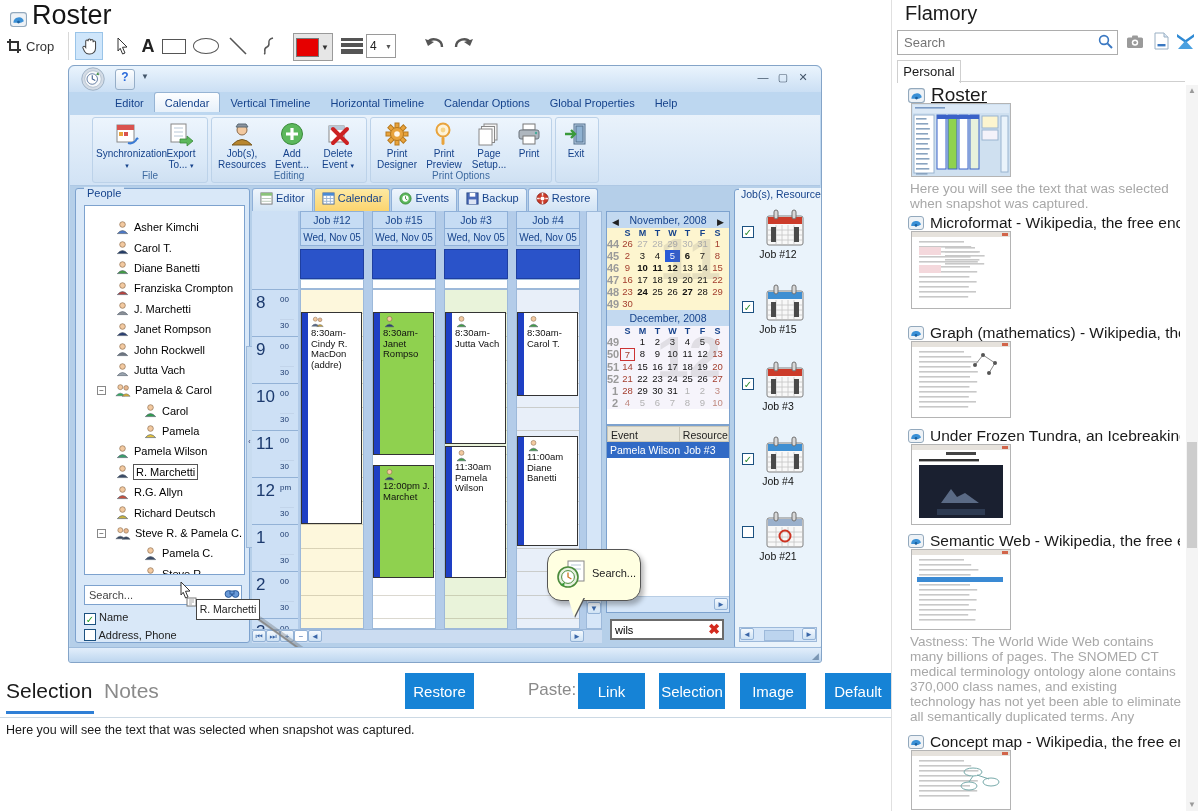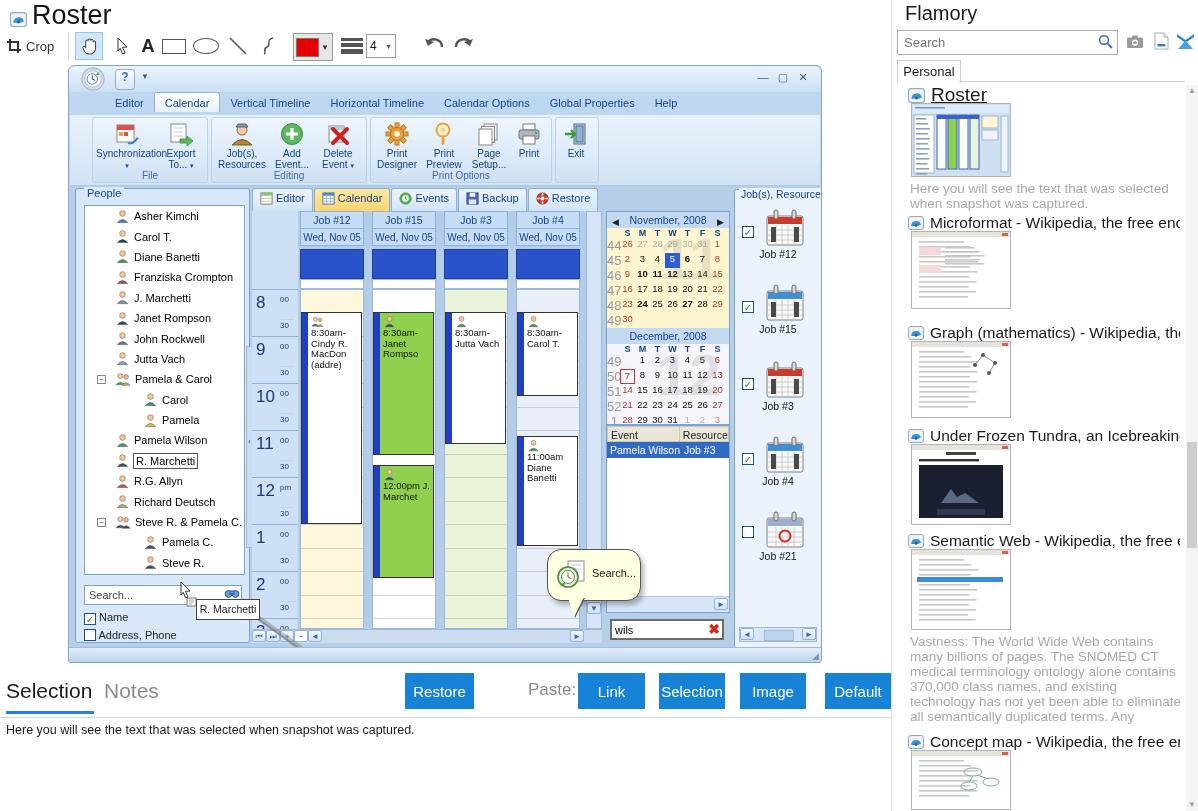--- a/index.html
+++ b/index.html
@@ -73,21 +73,21 @@
   .ev svg{float:left;margin:1px 2px 0 0;}
   
   #minical-panel{position:absolute;left:536px;top:25px;width:124px;height:214px;background:#fff;
         border:1px solid #7da2ce;box-sizing:border-box;overflow:hidden;}
   .mc-head{height:16px;background:#c3d9f0;color:#15428b;text-align:center;font-size:10.5px;line-height:16px;position:relative;}
   .mc-arrow{position:absolute;top:2px;font-size:9px;color:#222;}
   .mc-dow{display:flex;padding-left:13px;color:#15428b;font-weight:bold;font-size:9px;}
   .mc-dow span{width:15px;text-align:center;}
   .mc-grid{position:relative;font-size:9.5px;}
   .mc-row{display:flex;}
-  .mc-wk{width:13px;color:#9a9a9a;font-size:13px;text-align:right;padding-right:2px;box-sizing:border-box;}
+  .mc-wk{width:13px;color:#9a9a9a;font-size:11px;text-align:right;padding-right:2px;box-sizing:border-box;font-weight:bold;}
   .mc-d{width:15px;text-align:center;color:#111;}
   .mc-d.we{color:#a33e2e;} .mc-d.out{color:#b2b2b2;} .mc-d.owe{color:#c08a80;}
   .mc-d.bold{font-weight:bold;}
   .mc-d.sel{background:#2a5bd7;color:#fff;}
   .mc-d.today{border:1px solid #c33;color:#a33e2e;box-sizing:border-box;}
   .mc-wm{position:absolute;right:8px;top:2px;font-size:58px;color:rgba(110,110,110,.16);font-weight:bold;line-height:1;}
   
   #event-panel{position:absolute;left:536px;top:239px;width:124px;height:188px;background:#fff;
         border:1px solid #7da2ce;box-sizing:border-box;overflow:hidden;}
   .et-h{display:flex;height:16px;line-height:16px;font-size:10.5px;}
@@ -306,21 +306,21 @@
             </svg><span>Exit</span></div>
           <div class="rgroup-label"></div>
         </div>
       </div>
 
     <div id="win-main">
 
       <div id="people-panel">
         <div id="people-title">People</div>
         <div id="people-tree">
-            <div class="tree-row" style="padding-left: 30px;">
+            <div class="tree-row" style="padding-left: 30px; margin-top: 11px;">
               <div style="display: inline-flex; margin-right: 4px;">
                 <svg width="15" height="15" viewBox="0 0 16 16">
                   <circle cx="8" cy="4.8" r="3" fill="#f2c9a0" stroke="#8a6a4a" stroke-width="0.7"></circle>
                   <path d="M2.5 14.5 Q8 8 13.5 14.5 Z" fill="#4a78c8" stroke="#55606e" stroke-width="0.7"></path>
                 </svg>
               </div>
               <div>Asher Kimchi</div>
             </div>
             <div class="tree-row" style="padding-left: 30px;">
               <div style="display: inline-flex; margin-right: 4px;">
@@ -602,20 +602,27 @@
               <div class="col-h" style="top: 17px; height: 18px; line-height: 17px; font-size: 10px;">Wed, Nov 05</div>
               <div class="col-allday"></div>
               <div style="position: absolute; left: 0px; top: 68px; width: 64px; height: 10px; background: rgb(255, 255, 255); border: 1px solid rgb(157, 185, 218); box-sizing: border-box;"></div>
               <div class="col-body" style="background-color: rgb(233, 243, 218);"></div>
               <div class="ev" style="top: 101px; height: 132px; background: rgb(255, 255, 255);">
                 <span class="bar"></span>
                 <div class="evc"><svg width="13" height="13" viewBox="0 0 16 16">
                     <circle cx="8" cy="4.8" r="3" fill="#f2c9a0" stroke="#8a6a4a" stroke-width="0.7"></circle>
                     <path d="M2.5 14.5 Q8 8 13.5 14.5 Z" fill="#3f9c42" stroke="#55606e" stroke-width="0.7"></path>
                   </svg>8:30am- Jutta Vach</div>
+              </div>
+              <div class="ev" style="top: 235px; height: 132px; background: rgb(255, 255, 255);">
+                <span class="bar"></span>
+                <div class="evc"><svg width="13" height="13" viewBox="0 0 16 16">
+                    <circle cx="8" cy="4.8" r="3" fill="#f2c9a0" stroke="#8a6a4a" stroke-width="0.7"></circle>
+                    <path d="M2.5 14.5 Q8 8 13.5 14.5 Z" fill="#3f9c42" stroke="#55606e" stroke-width="0.7"></path>
+                  </svg>11:30am Pamela Wilson</div>
               </div>
             </div>
             <div class="cal-col" style="left: 264px;">
               <div class="col-h" style="top: 0px; height: 18px; line-height: 17px;">Job #4</div>
               <div class="col-h" style="top: 17px; height: 18px; line-height: 17px; font-size: 10px;">Wed, Nov 05</div>
               <div class="col-allday"></div>
               <div style="position: absolute; left: 0px; top: 68px; width: 64px; height: 10px; background: rgb(255, 255, 255); border: 1px solid rgb(157, 185, 218); box-sizing: border-box;"></div>
               <div class="col-body" style="background-color: rgb(232, 239, 249);"></div>
               <div class="ev" style="top: 101px; height: 84px; background: rgb(255, 255, 255);">
                 <span class="bar"></span>

